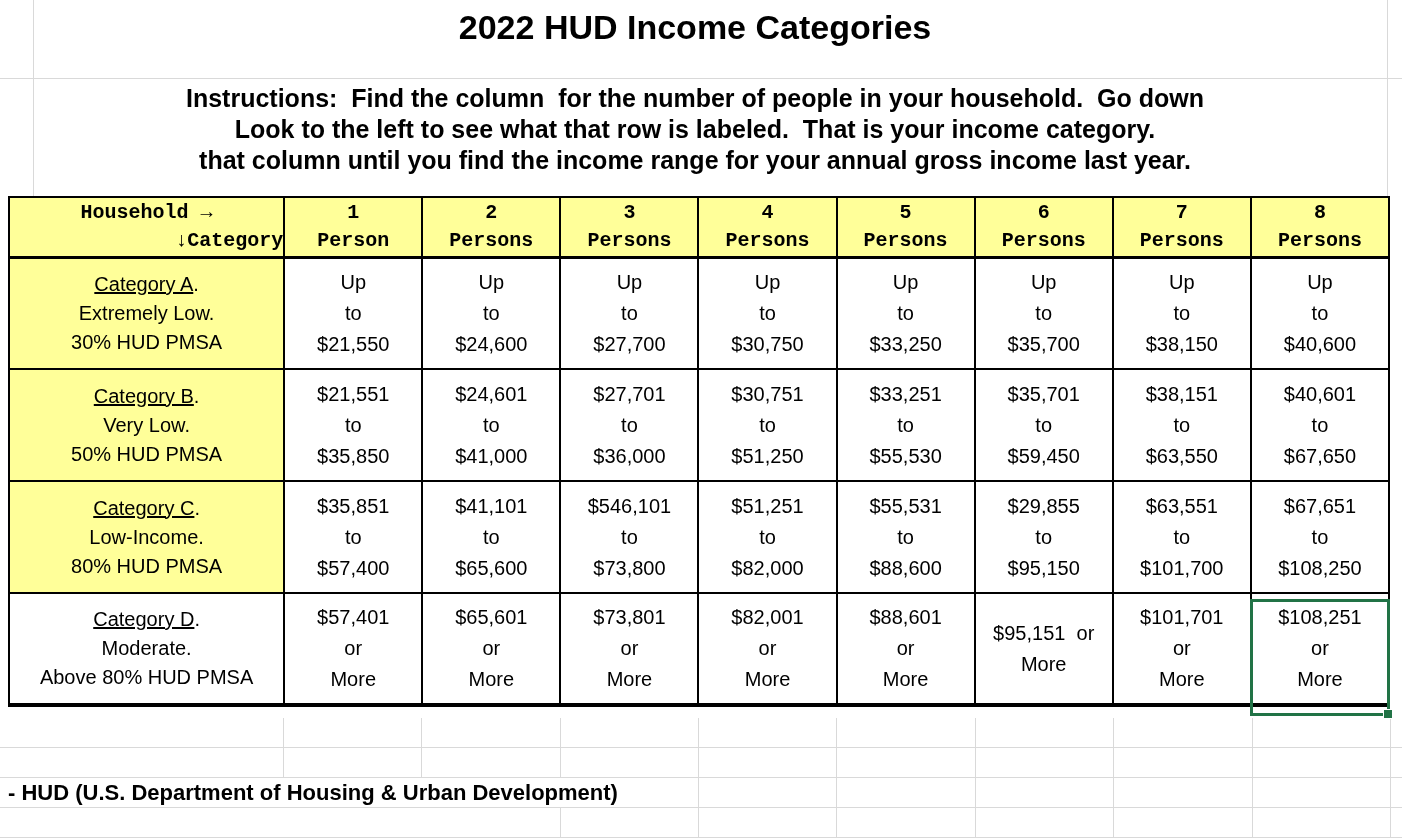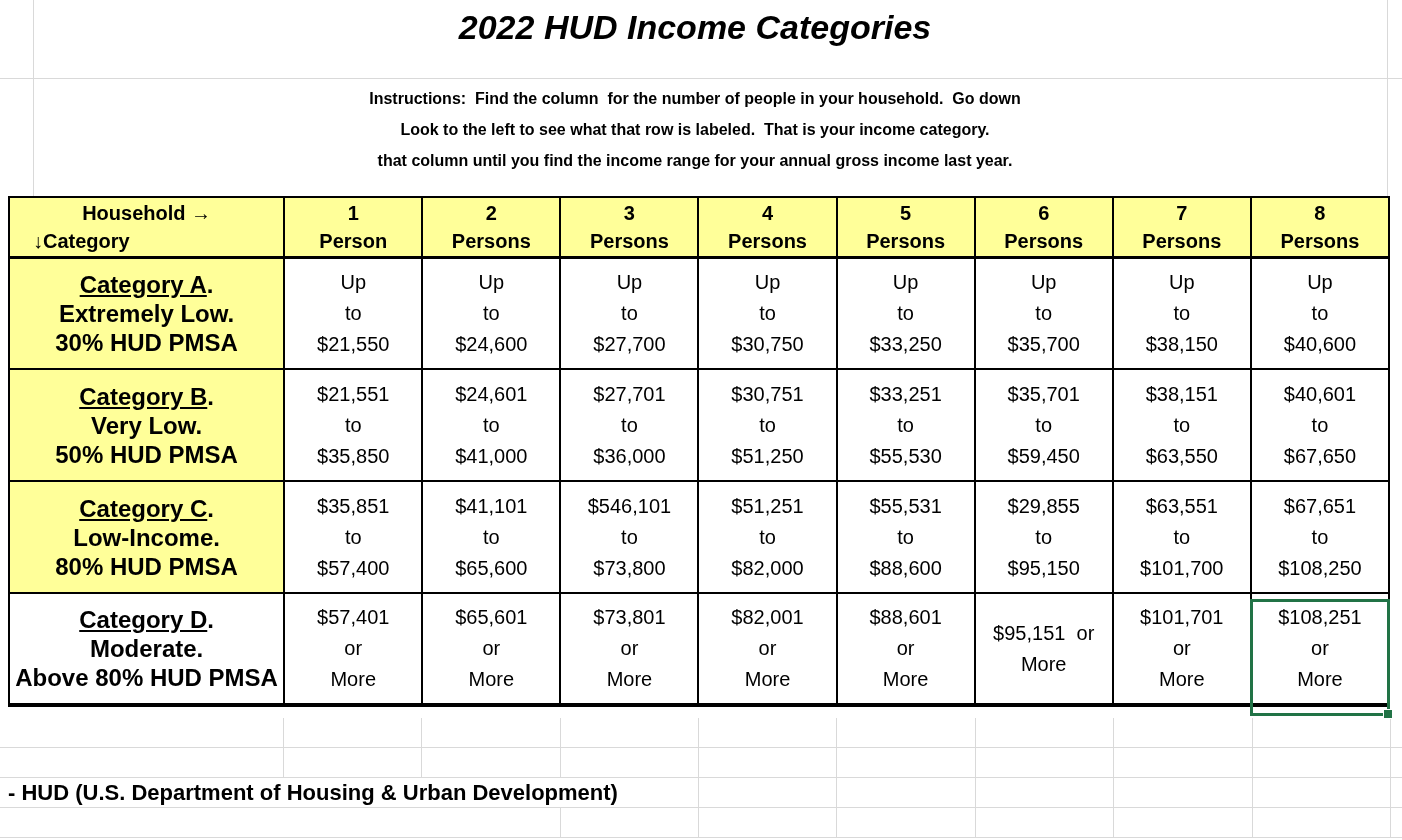--- a/index.html
+++ b/index.html
@@ -2,35 +2,35 @@
 <html style="--hl: #ffff99; --sel: #217346;"><head>
 <meta charset="utf-8">
 <style>
   html,body{margin:0;padding:0;background:#fff;}
   .stage{position:relative;width:1402px;height:840px;background:#ffffff;overflow:hidden;
          font-family:"Liberation Sans",sans-serif;color:#000;}
   .hl,.vl{position:absolute;background:#d9d9d9;}
   .hl{height:1px;}
   .vl{width:1px;}
   .title{position:absolute;left:0;top:8px;width:1390px;text-align:center;
-         font-size:34px;font-weight:bold;letter-spacing:0px;font-style:italic;}
+         font-size:34px;font-weight:bold;letter-spacing:0px;}
   .instr{position:absolute;left:0;top:83px;width:1390px;text-align:center;
-         font-size:16px;font-weight:bold;line-height:31px;}
+         font-size:25px;font-weight:bold;line-height:31px;}
   .instr div{white-space:pre;}
   table.main{position:absolute;left:8px;top:196px;width:1382px;table-layout:fixed;
              border-collapse:collapse;border:2px solid #000;border-bottom:4px solid #000;}
   table.main th,table.main td{border:2px solid #000;padding:0;text-align:center;
              vertical-align:middle;overflow:hidden;}
   table.main thead th{font-size:20px;font-weight:bold;line-height:28px;
              border-bottom:3px solid #000;background:var(--hl,#ffff99);}
-  td.cat{font-size:24px;font-weight:bold;line-height:29px;background:var(--hl,#ffff99);}
+  td.cat{font-size:20px;font-weight:normal;line-height:29px;background:var(--hl,#ffff99);}
   td.cat.plain{background:#ffffff;}
   td.val{font-size:20px;font-weight:normal;line-height:31px;white-space:pre-wrap;background:#ffffff;}
   .corner-l1{text-align:center;}
-  .corner-l2{text-align:left;padding-left:23px;}
+  .corner-l2{text-align:right;padding-left:23px;}
   .u{text-decoration:underline;}
   .sel{position:absolute;left:1250px;top:599px;width:134px;height:111px;
        border:3px solid var(--sel,#217346);pointer-events:none;}
   .handle{position:absolute;right:-6px;bottom:-6px;width:8px;height:8px;
        background:var(--sel,#217346);border:1px solid #fff;pointer-events:auto;}
   .fnote{position:absolute;left:8px;font-size:22px;font-weight:bold;white-space:pre;line-height:28px;}
 </style>
 </head>
 <body>
 
@@ -80,21 +80,21 @@
         <col style="width:138px;">
         <col style="width:138px;">
         <col style="width:138px;">
       <col style="width:138px;">
         <col style="width:138px;">
         <col style="width:138px;">
         <col style="width:138px;">
       <col style="width:138px;">
     </colgroup>
     <thead>
-      <tr style="height:60px;">
+      <tr style="height:60px;font-family:Liberation Mono, monospace;">
         <th>
           <div class="corner-l1">Household →</div>
           <div class="corner-l2">↓Category</div>
         </th>
         <th>
           <div>1</div>
           <div>Person</div>
         </th>
         <th>
           <div>2</div>

